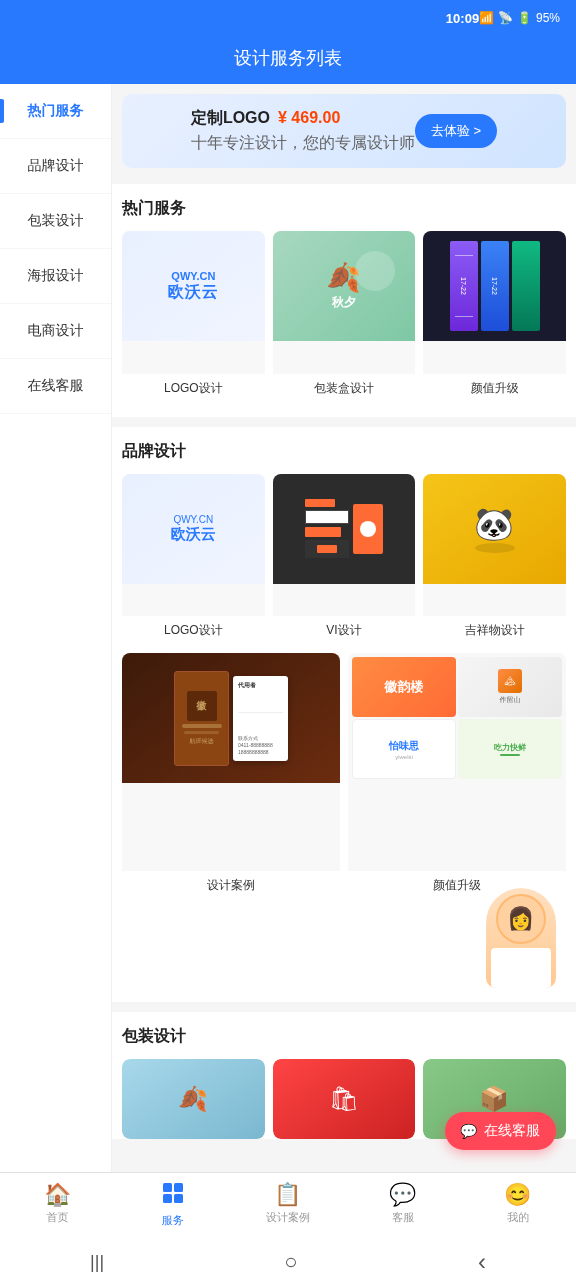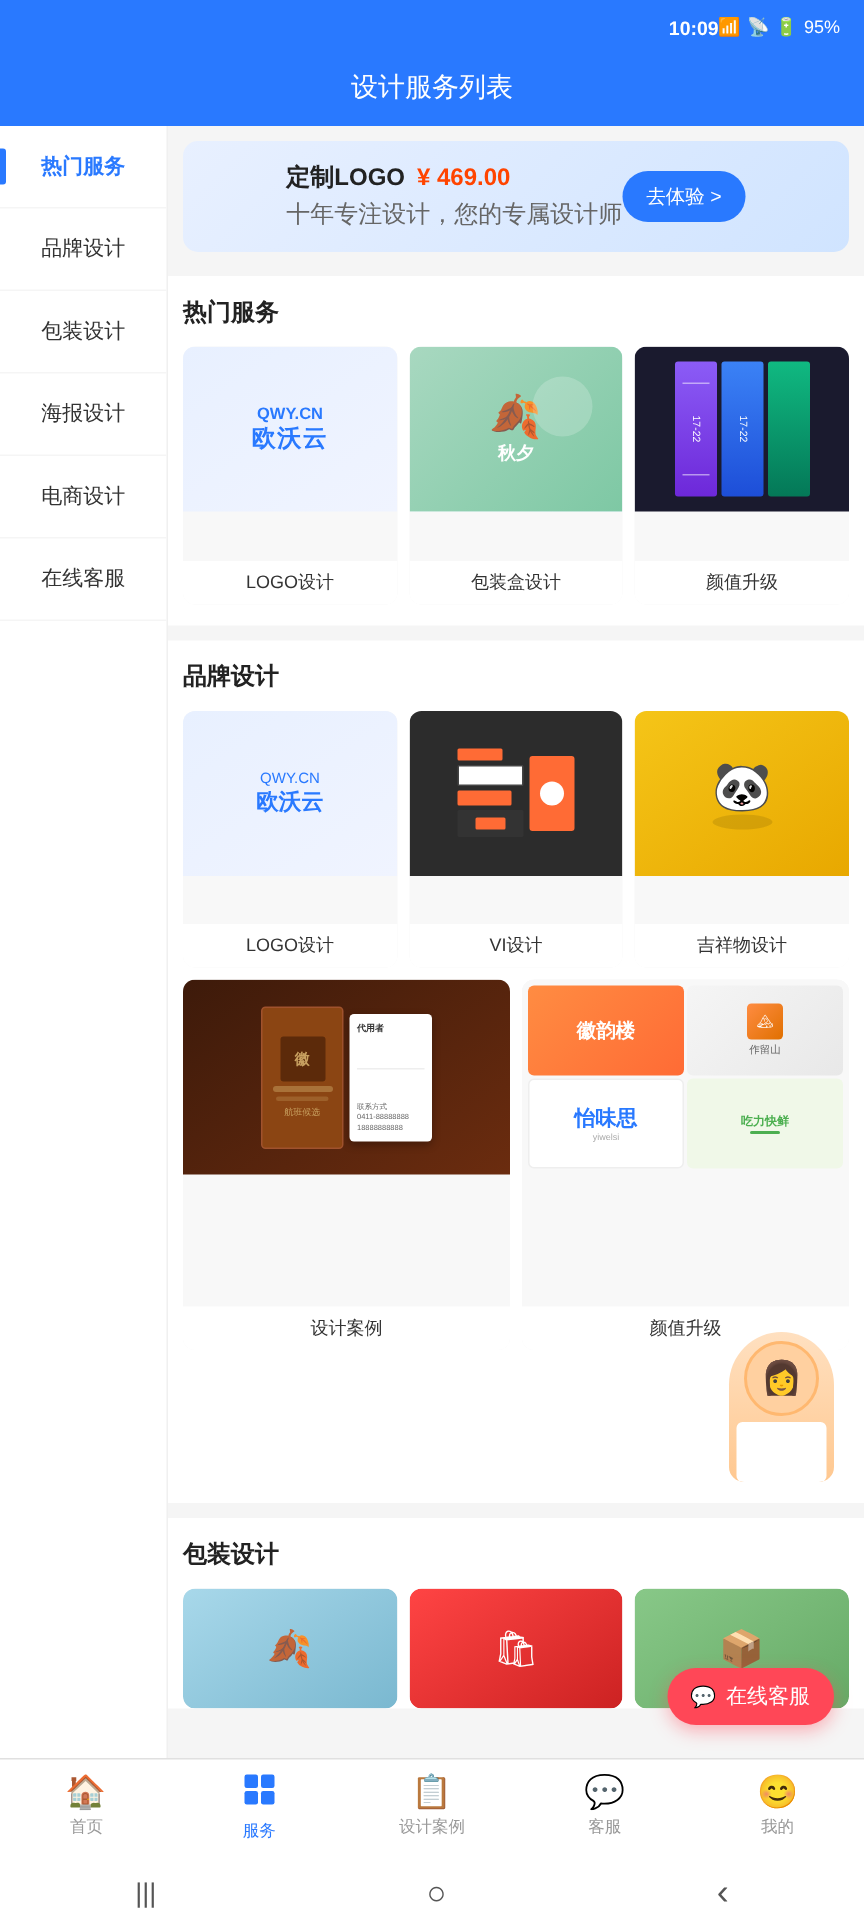--- a/index.html
+++ b/index.html
@@ -475,21 +475,21 @@
               <div style="background:linear-gradient(135deg,#ff8c42,#ff6b35);border-radius:4px;display:flex;align-items:center;justify-content:center;">
                 <div style="text-align:center;color:white;font-size:13px;font-weight:bold;">徽韵楼</div>
               </div>
               <div style="background:linear-gradient(135deg,#f5f5f5,#e8e8e8);border-radius:4px;display:flex;flex-direction:column;align-items:center;justify-content:center;gap:2px;">
                 <div style="width:24px;height:24px;background:linear-gradient(135deg,#ff8c42,#e07000);border-radius:3px;display:flex;align-items:center;justify-content:center;">
                     <span style="color:white;font-size:9px;">🏔</span>
                   </div>
                 <div style="font-size:7px;color:#666;">作留山</div>
               </div>
               <div style="background:#fff;border-radius:4px;display:flex;flex-direction:column;align-items:center;justify-content:center;gap:1px;border:1px solid #eee;">
-                <div style="font-size:14px;color:#2979ff;font-weight:bold;">怡味思</div>
+                <div style="font-size:10px;color:#2979ff;font-weight:bold;">怡味思</div>
                 <div style="font-size:6px;color:#aaa;">yiwelsi</div>
               </div>
               <div style="background:#f0f8e8;border-radius:4px;display:flex;flex-direction:column;align-items:center;justify-content:center;gap:1px;">
                 <div style="font-size:8px;color:#4caf50;font-weight:bold;">吃力快鲜</div>
                 <div style="width:20px;height:2px;background:#4caf50;border-radius:1px;"></div>
               </div>
             </div>
           </div>
           <div class="service-card-label">颜值升级</div>
         </div>

